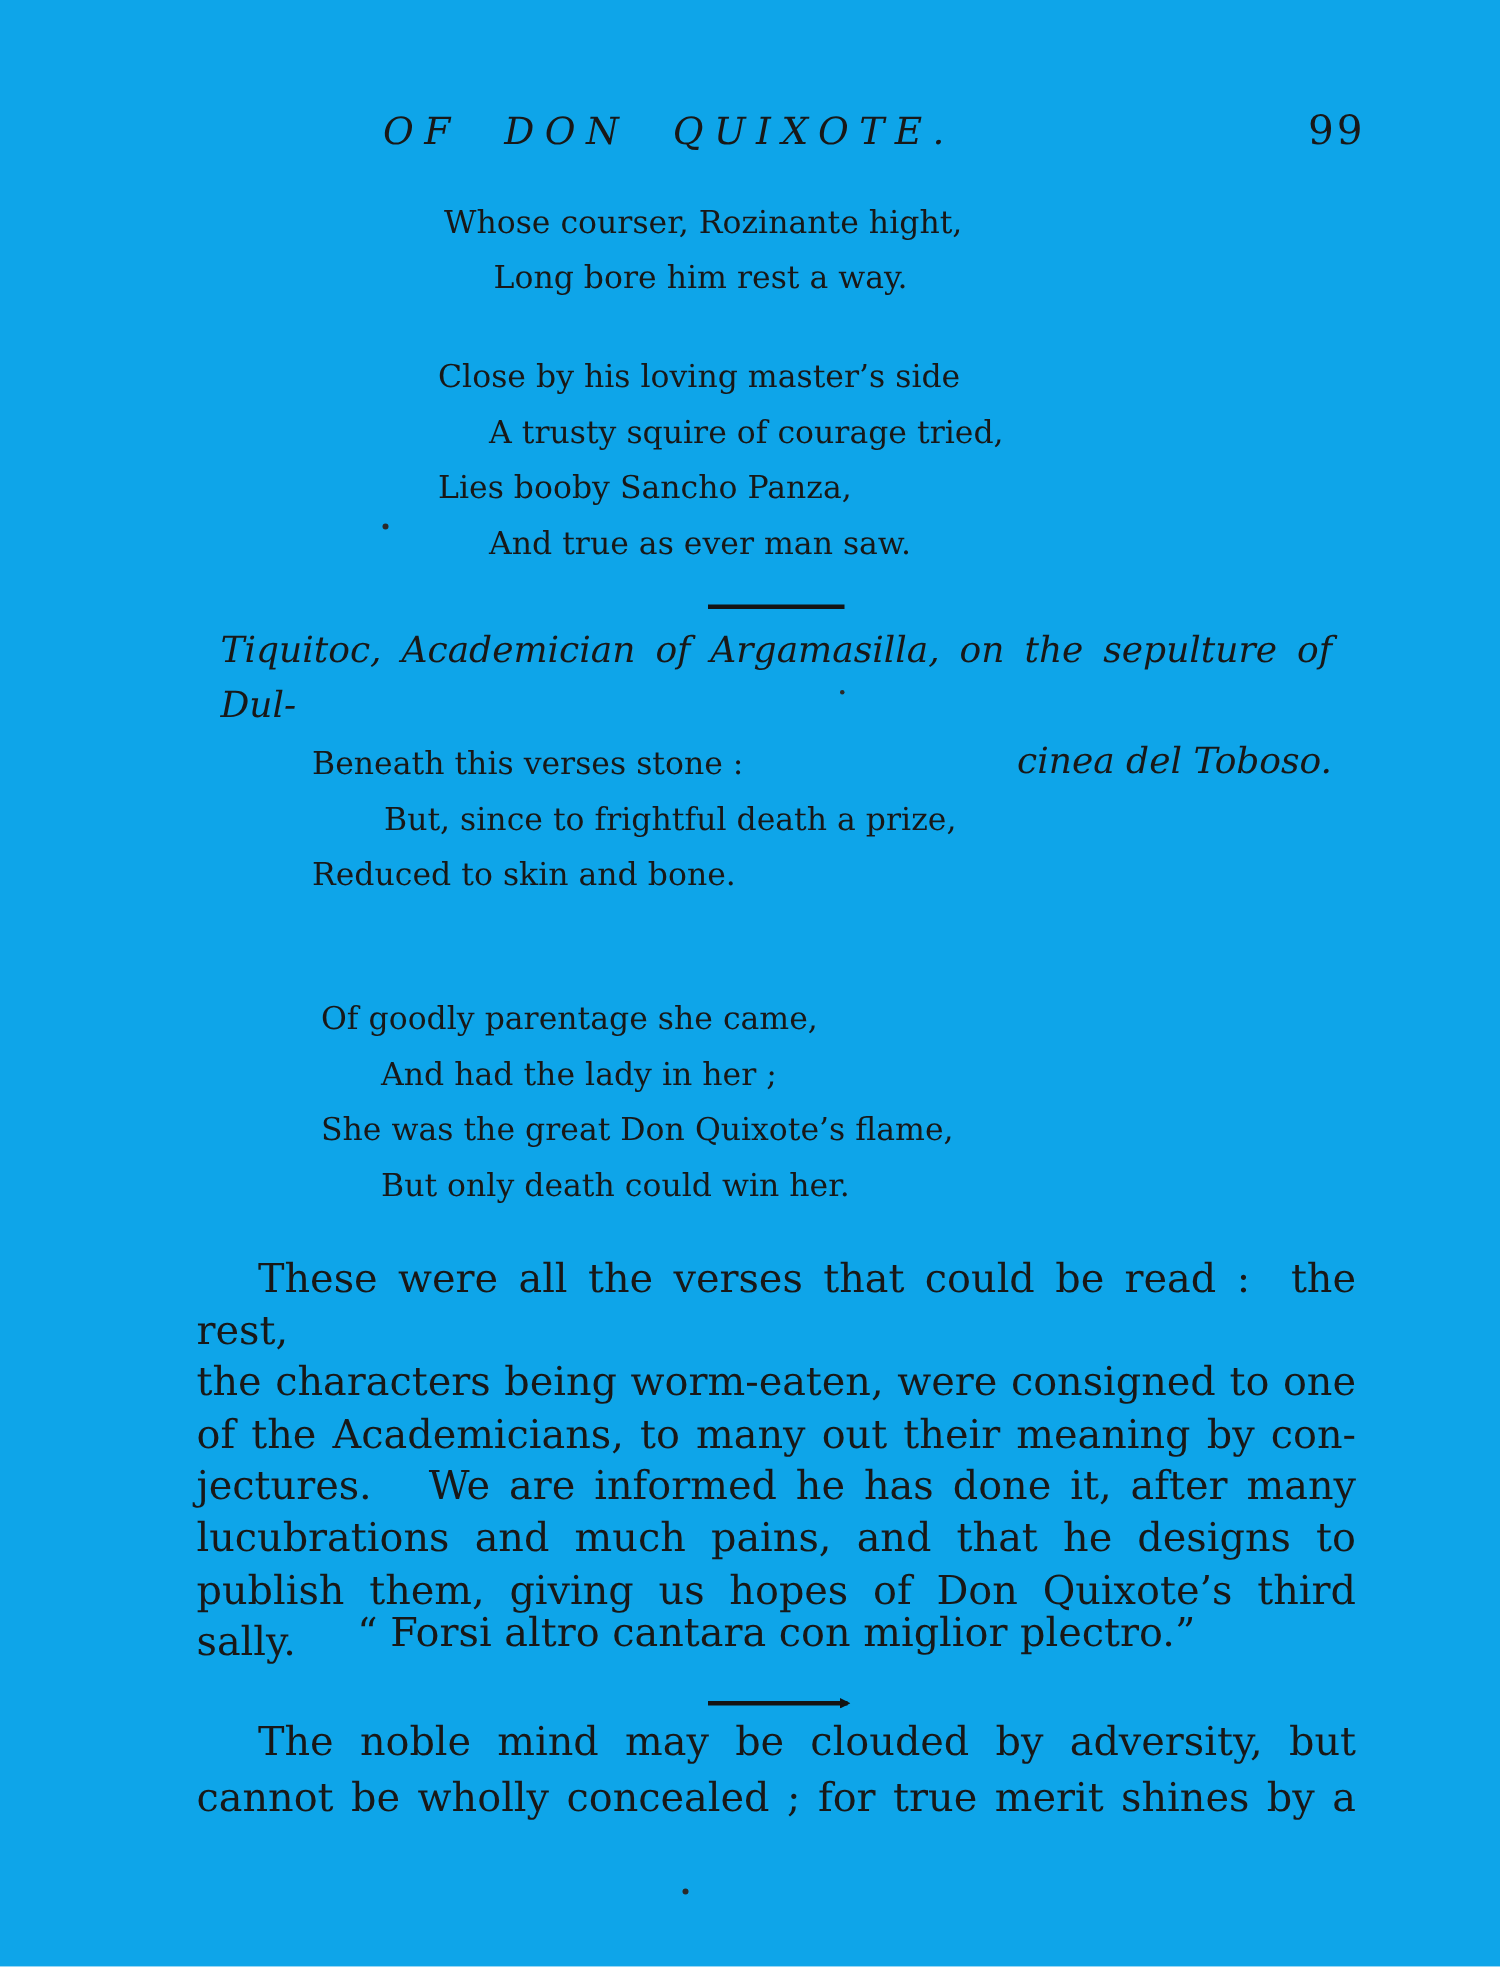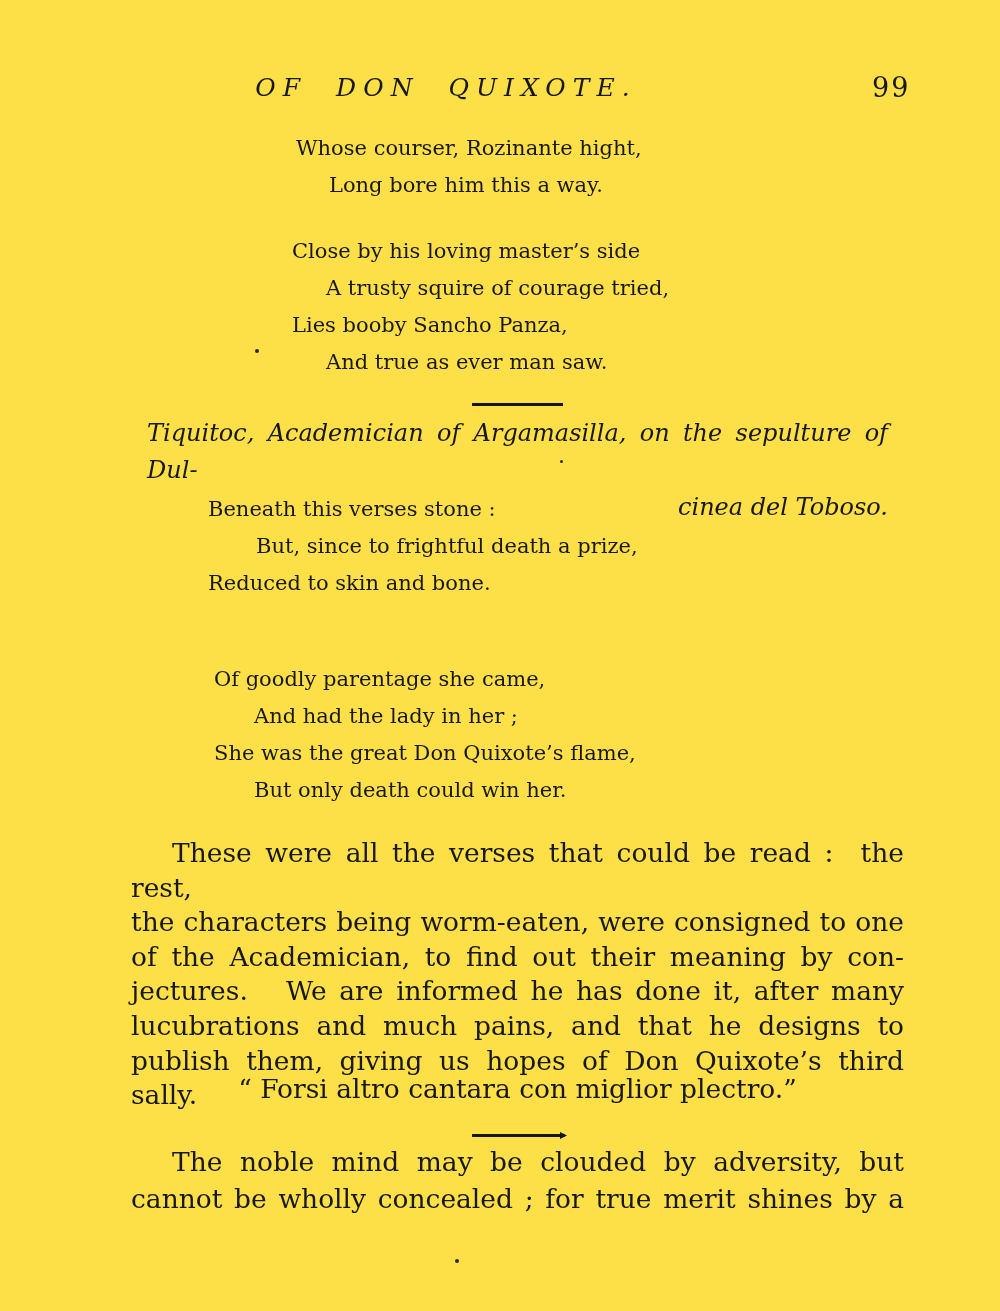--- a/index.html
+++ b/index.html
@@ -6,21 +6,21 @@
   html, body {
     margin: 0;
     padding: 0;
     background: #ffffff;
   }
   .page {
     position: relative;
     width: 1000px;
     height: 1311px;
     margin: 0 auto;
-    background: #fde047;
+    background: #0ea5e9;
     color: #181818;
     font-family: "DejaVu Serif", "Liberation Serif", serif;
     overflow: hidden;
   }
 
   
   .running-head {
     position: absolute;
     top: 73px;
     left: 0;
@@ -127,21 +127,21 @@
 </head>
 <body>
 
 <div class="page">
 
   <div class="running-head">OF DON QUIXOTE.</div>
   <div class="page-number">99</div>
 
   <div class="stanza stanza-1">
       <div class="poem-line">Whose courser, Rozinante hight,</div>
-      <div class="poem-line">Long bore him this a way.</div>
+      <div class="poem-line">Long bore him rest a way.</div>
     </div>
 
   <div class="stanza stanza-2">
       <div class="poem-line">Close by his loving master’s side</div>
       <div class="poem-line">A trusty squire of courage tried,</div>
       <div class="poem-line">Lies booby Sancho Panza,</div>
       <div class="poem-line">And true as ever man saw.</div>
     </div>
 
   <div class="divider divider-1"></div>
@@ -160,21 +160,21 @@
   <div class="stanza stanza-4">
       <div class="poem-line">Of goodly parentage she came,</div>
       <div class="poem-line">And had the lady in her ;</div>
       <div class="poem-line">She was the great Don Quixote’s flame,</div>
       <div class="poem-line">But only death could win her.</div>
     </div>
 
   <div class="prose paragraph-1">
       <div class="prose-line">These were all the verses that could be read :&nbsp; the rest,</div>
       <div class="prose-line">the characters being worm-eaten, were consigned to one</div>
-      <div class="prose-line">of the Academician, to find out their meaning by con-</div>
+      <div class="prose-line">of the Academicians, to many out their meaning by con-</div>
       <div class="prose-line">jectures.&nbsp;&nbsp; We are informed he has done it, after many</div>
       <div class="prose-line">lucubrations and much pains, and that he designs to</div>
       <div class="prose-line">publish them, giving us hopes of Don Quixote’s third</div>
       <div class="prose-line">sally.</div>
     </div>
 
   <div class="latin-quote">“ Forsi altro cantara con miglior plectro.”</div>
 
   <div class="divider divider-2"></div>
 

